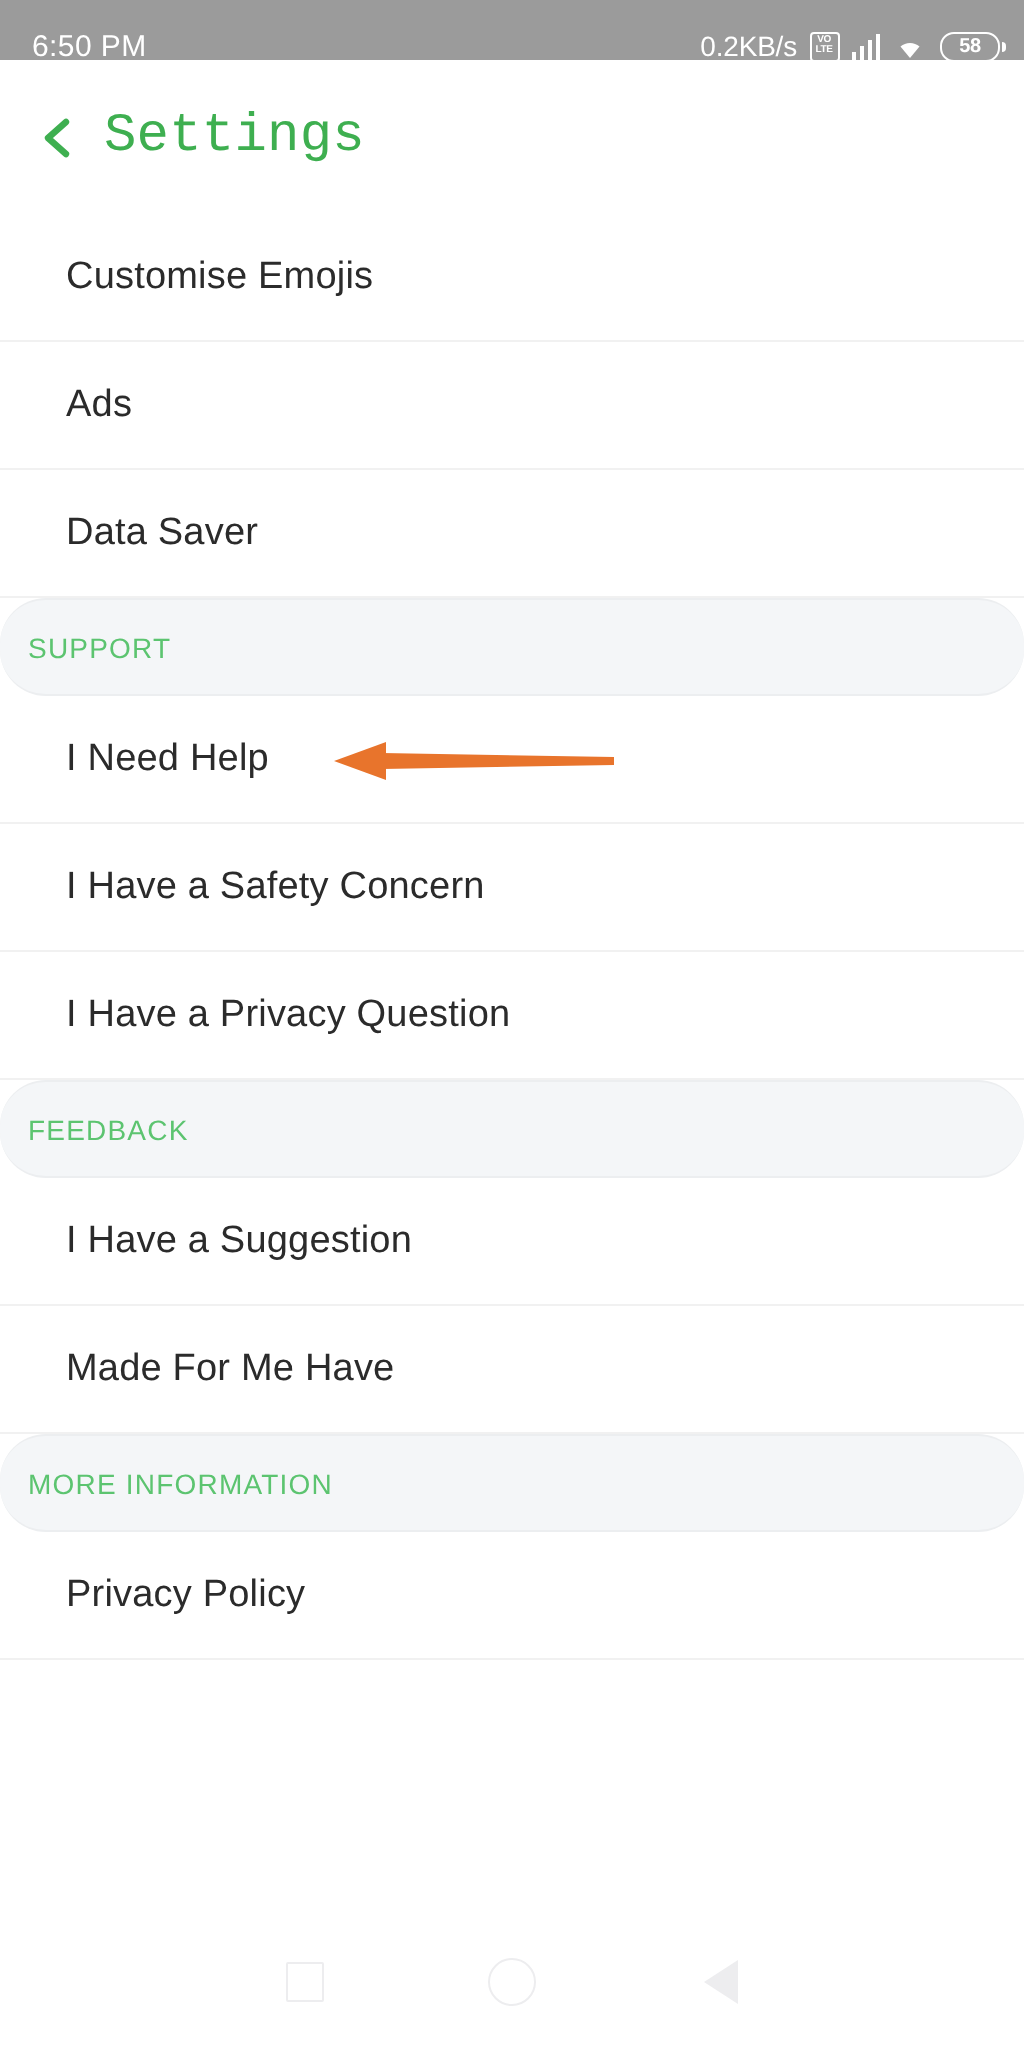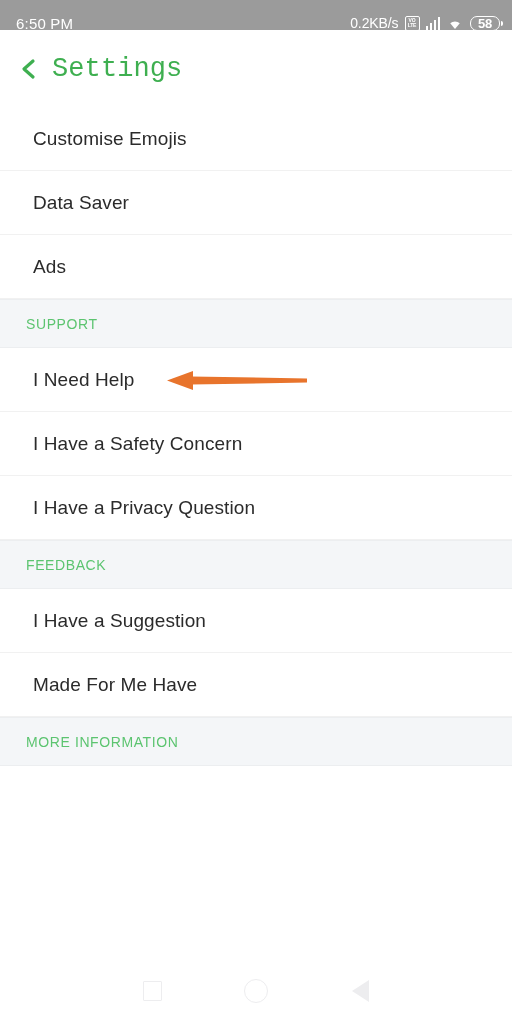--- a/index.html
+++ b/index.html
@@ -92,21 +92,21 @@
     position: absolute;
     right: -3.5px;
     top: 4px;
     width: 2px;
     height: 5px;
     background: #ffffff;
     border-radius: 0 2px 2px 0;
   }
   .battery span {
     color: #ffffff;
-    font-size: 13px;
+    font-size: 10px;
     font-weight: bold;
     letter-spacing: -0.2px;
   }
 
   
   .header {
     height: 77px;
     background: #ffffff;
     display: flex;
     align-items: center;
@@ -145,24 +145,25 @@
   .row-label {
     font-size: 19px;
     color: #2b2b2b;
     letter-spacing: 0.1px;
   }
   .section-header {
     height: 49px;
     background: #f4f6f8;
     display: flex;
     align-items: center;
-    padding-left: 26px;
+    padding-left: 14px;
     box-sizing: border-box;
     border-top: 1px solid #eceef0;
     border-bottom: 1px solid #eceef0;
+    border-radius: 23px;
   }
   .section-label {
     color: #5cc470;
     font-size: 14px;
     letter-spacing: 0.6px;
   }
 
   
   .annotation-arrow {
     position: absolute;
@@ -250,24 +251,24 @@
     </svg>
   </div>
   <div class="header-title">Settings</div>
 </div>
 
 <div class="list">
     <div class="row">
       <div class="row-label">Customise Emojis</div>
     </div>
     <div class="row">
+      <div class="row-label">Ads</div>
+    </div>
+    <div class="row">
       <div class="row-label">Data Saver</div>
-    </div>
-    <div class="row">
-      <div class="row-label">Ads</div>
     </div>
     <div class="section-header">
       <div class="section-label">SUPPORT</div>
     </div>
     <div class="row">
       <div class="row-label">I Need Help</div>
     </div>
     <div class="row">
       <div class="row-label">I Have a Safety Concern</div>
     </div>
@@ -278,20 +279,23 @@
       <div class="section-label">FEEDBACK</div>
     </div>
     <div class="row">
       <div class="row-label">I Have a Suggestion</div>
     </div>
     <div class="row">
       <div class="row-label">Made For Me Have</div>
     </div>
     <div class="section-header">
       <div class="section-label">MORE INFORMATION</div>
+    </div>
+    <div class="row">
+      <div class="row-label">Privacy Policy</div>
     </div>
   </div>
 
 <div class="annotation-arrow">
   <svg viewBox="0 0 140 24" width="140" height="24">
     <polygon points="0,11.5 26,2 26,21" fill="#e8742c"></polygon>
     <polygon points="24,7.5 140,9.5 140,13.5 24,15.5" fill="#e8742c"></polygon>
   </svg>
 </div>
 

